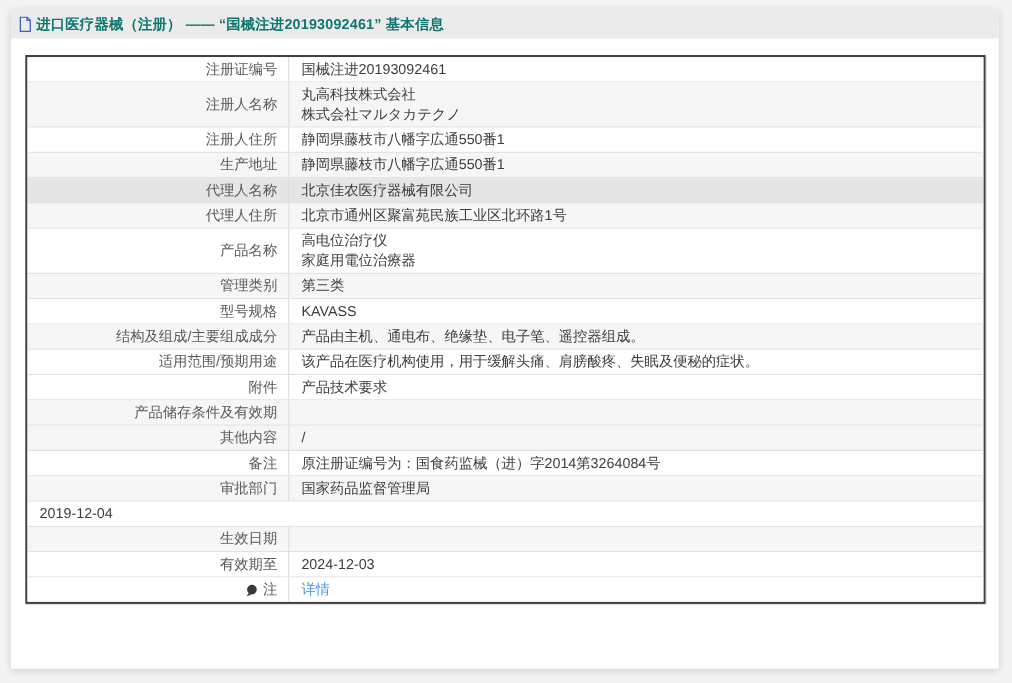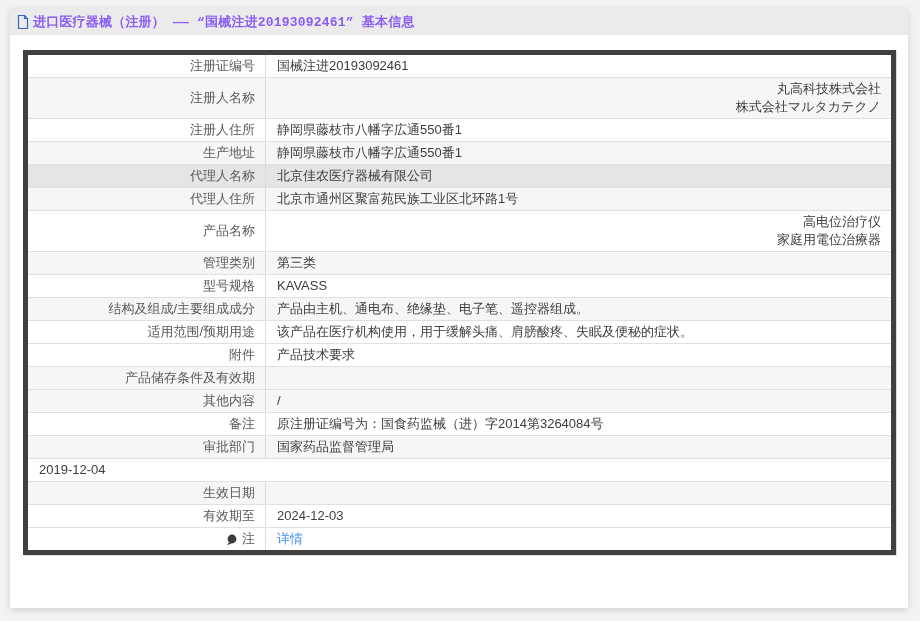--- a/index.html
+++ b/index.html
@@ -14,27 +14,26 @@
     background:#ffffff;
     box-shadow:0 2px 7px rgba(0,0,0,0.14);
   }
   .titlebar{
     height:27px;background:#ebebeb;
     display:flex;align-items:center;
     padding:0 10px 0 7px;
   }
   .doc-ic{display:inline-flex;margin-right:4px;margin-top:1px;}
   .title{
-    color:#8b5cf6;font-size:13px;font-weight:600;letter-spacing:0.2px;
+    color:#0f766e;font-size:13px;font-weight:600;letter-spacing:0.2px;
     white-space:nowrap;
-    font-family:Liberation Mono, monospace;
   }
   .tbl{
     margin:15px 12px 0 13px;
-    border:5px solid #404040;
+    border:2px solid #404040;
     box-shadow:1px 1px 0 #dcdcdc;
   }
   .row{
     display:flex;background:#ffffff;
     border-bottom:1px solid #e0e0e0;
     min-height:22px;
   }
   .row:last-child{border-bottom:none;}
   .row.stripe{background:#f6f6f6;}
   .row.hover-row{background:#e5e5e5;}
@@ -46,21 +45,21 @@
     border-right:1px solid #dcdcdc;
     color:#595959;font-size:13px;line-height:18px;
     gap:3px;
   }
   .vc{
     flex:1 1 auto;
     display:flex;align-items:center;
     padding:2px 10px 2px 11px;
     color:#3d3d3d;font-size:13px;line-height:18px;
   }
-  .vc.multi{flex-direction:column;align-items:flex-end;justify-content:center;}
+  .vc.multi{flex-direction:column;align-items:flex-start;justify-content:center;}
   .vc.multi span{display:block;}
   .vc.wrap span{display:block;line-height:19px;}
   a.link{color:#4693ec;text-decoration:none;cursor:pointer;font-size:13px;}
   .note-ic{display:inline-flex;margin-right:2px;position:relative;top:1px;}
 </style>
 </head>
 <body>
 
 <div class="panel">
 

